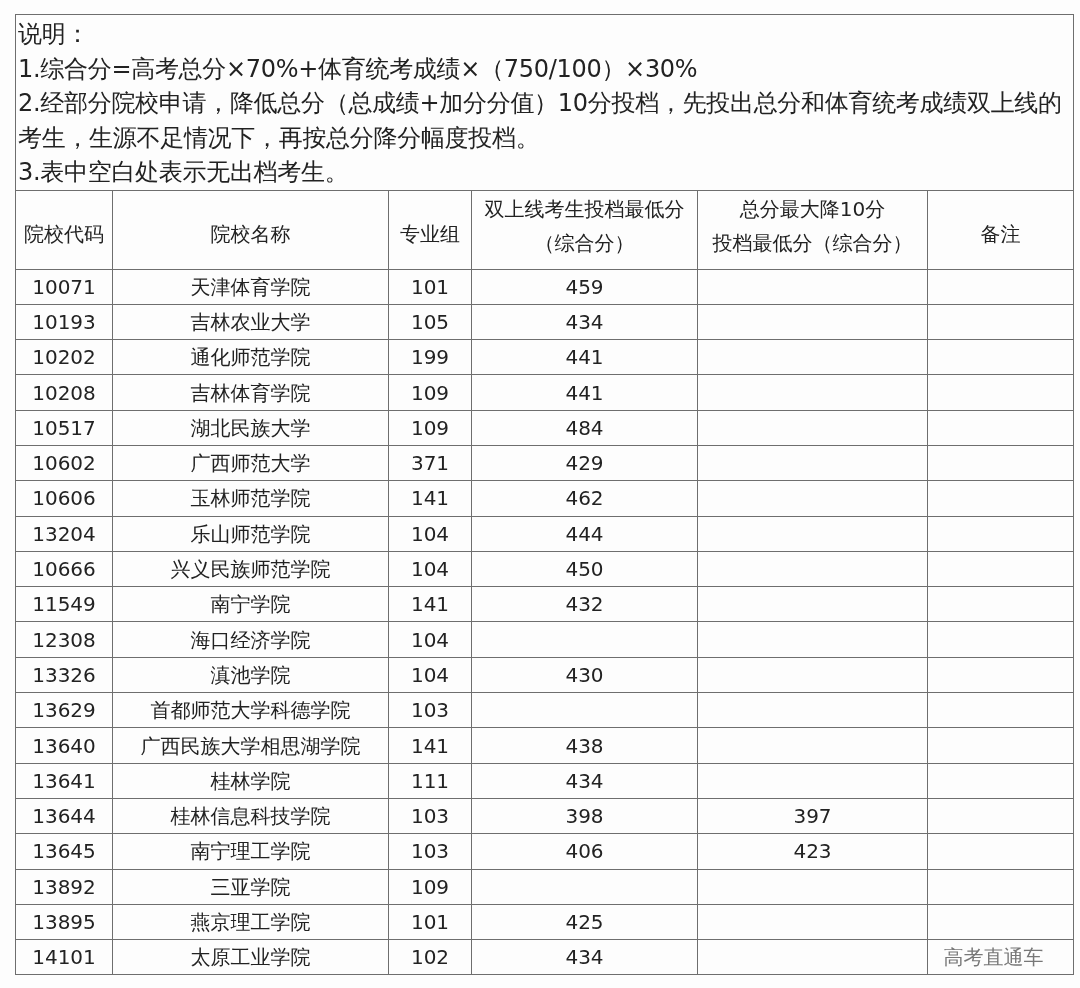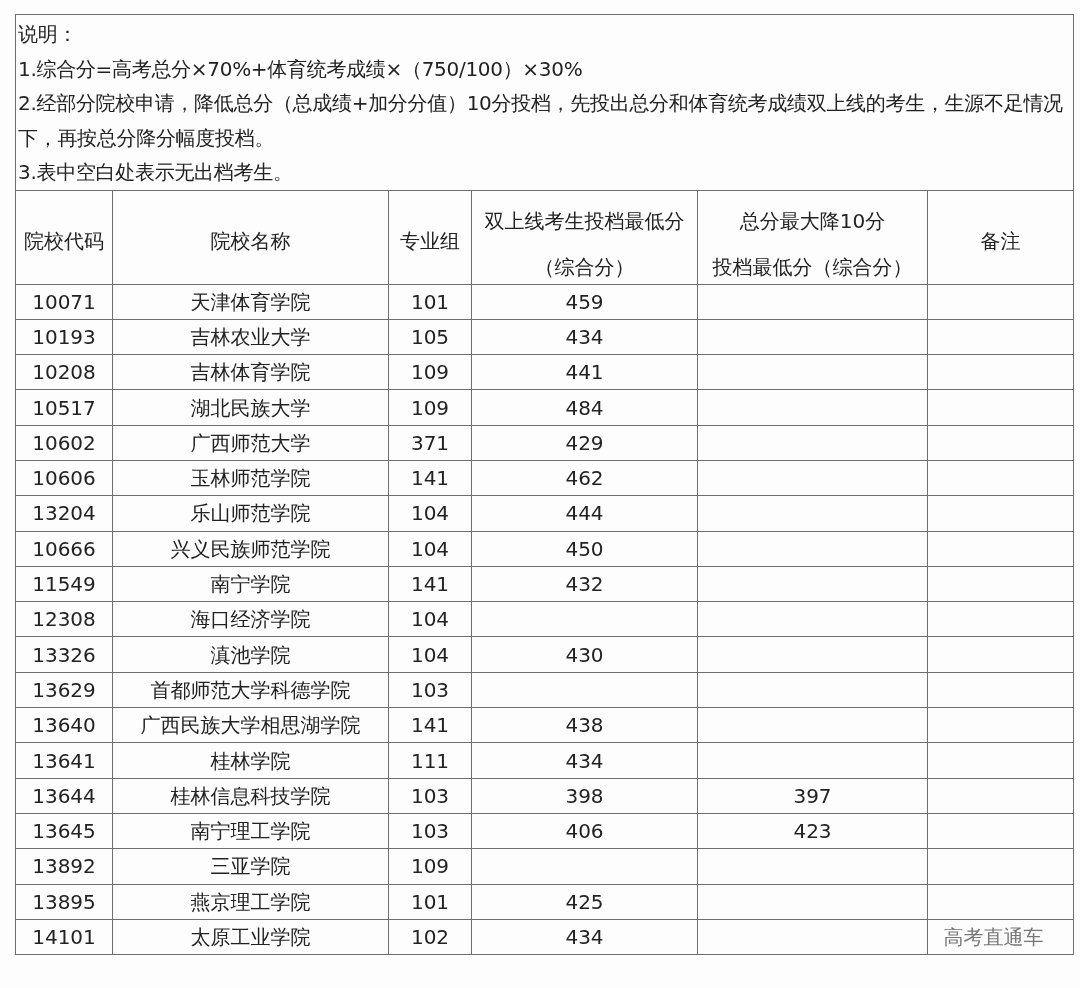--- a/index.html
+++ b/index.html
@@ -34,39 +34,39 @@
     white-space: nowrap;
   }
   .notes-cell {
     text-align: left !important;
     vertical-align: top !important;
     white-space: normal !important;
     height: 172px;
     padding: 2px 2px 0 2px !important;
   }
   .note-line {
-    font-size: 20px;
+    font-size: 24px;
     line-height: 34.5px;
     letter-spacing: -0.3px;
   }
   .hdr-row th {
     height: 70px;
     line-height: 34px;
     vertical-align: top;
     padding-top: 1px;
   }
   .hdr-row th.single {
     vertical-align: middle;
     padding-top: 8px;
   }
   .data-row td {
     height: 34.3px;
     line-height: 34px;
   }
-  .hdr-line { display: block; margin-top: 12px; }
+  .hdr-line { display: block; }
   .watermark {
     color: #777;
     font-size: 19px;
     text-align: left;
     padding-right: 14px !important;
     vertical-align: bottom !important;
   }
 </style>
 </head>
 <body>
@@ -113,20 +113,28 @@
       </tr>
       <tr class="data-row">
         <td>10193</td>
         <td>吉林农业大学</td>
         <td>105</td>
         <td>434</td>
         <td></td>
         <td></td>
       </tr>
       <tr class="data-row">
+        <td>10202</td>
+        <td>通化师范学院</td>
+        <td>199</td>
+        <td>441</td>
+        <td></td>
+        <td></td>
+      </tr>
+      <tr class="data-row">
         <td>10208</td>
         <td>吉林体育学院</td>
         <td>109</td>
         <td>441</td>
         <td></td>
         <td></td>
       </tr>
       <tr class="data-row">
         <td>10517</td>
         <td>湖北民族大学</td>

